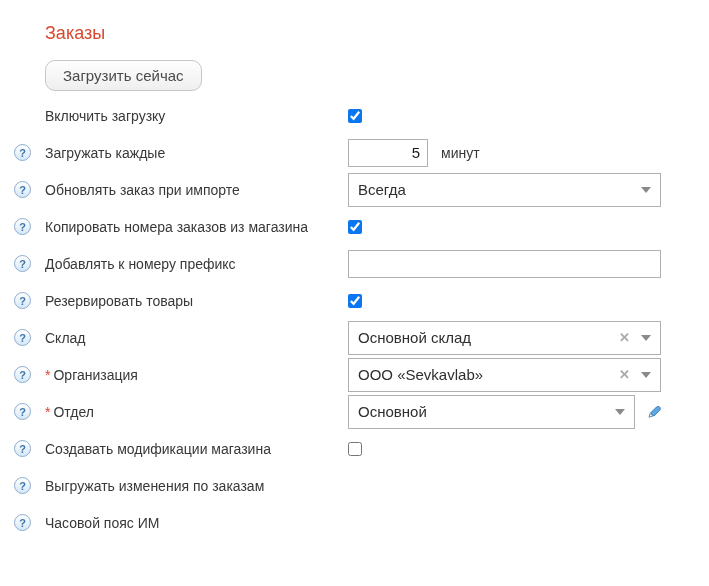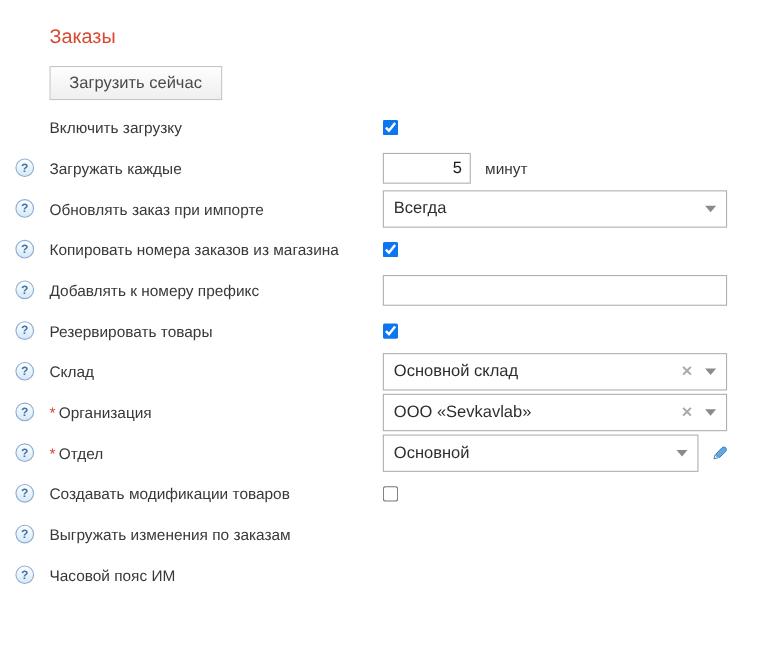--- a/index.html
+++ b/index.html
@@ -26,21 +26,21 @@
     display: inline-block;
     margin: 16px 0 0 45px;
     height: 31px;
     line-height: 29px;
     padding: 0 17px;
     font-family: "Liberation Sans", sans-serif;
     font-size: 15px;
     color: #4a4a4a;
     background: linear-gradient(#fefefe, #efefef);
     border: 1px solid #c6c6c6;
-    border-radius: 0;
+    border-radius: 10px;
     cursor: pointer;
   }
   .rows { margin-top: 6px; }
   .row {
     display: grid;
     grid-template-columns: 31px 303px 1fr;
     align-items: center;
     height: 37px;
     padding-left: 14px;
   }
@@ -241,21 +241,21 @@
             <path d="M4.7 9.8l5.7-5.7c.9-.9 2.4-.9 3.3 0 .9.9.9 2.4 0 3.3l-5.7 5.7-3.3-3.3z" fill="#5fa8e5" stroke="#3a76ad" stroke-width="0.9" stroke-linejoin="round"></path>
           </svg>
         </span>
       </div>
     </div>
 
     <div class="row">
       <div class="cell-icon">
           <span class="help">?</span>
         </div>
-      <div class="cell-label">Создавать модификации товаров</div>
+      <div class="cell-label">Создавать модификации магазина</div>
       <div class="cell-field">
         <input type="checkbox" style="">
       </div>
     </div>
 
     <div class="row">
       <div class="cell-icon">
           <span class="help">?</span>
         </div>
       <div class="cell-label">Выгружать изменения по заказам</div>

